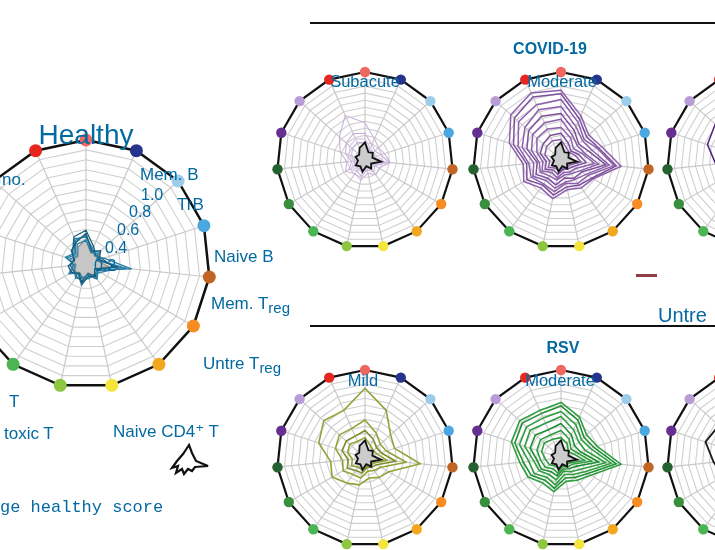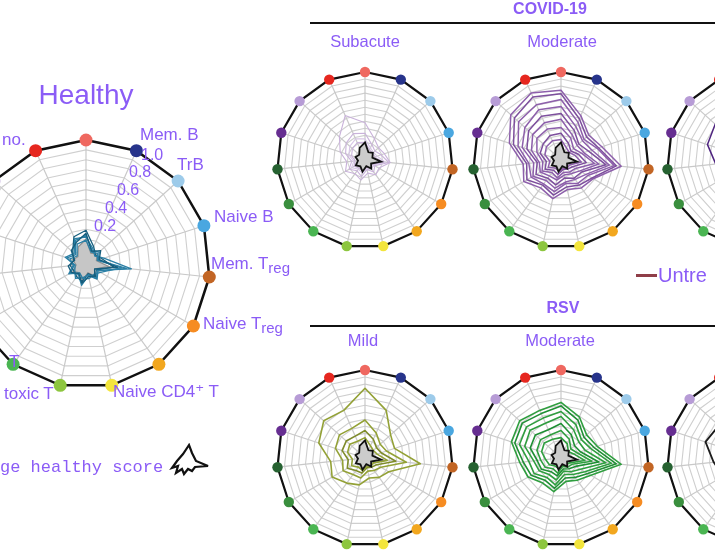--- a/index.html
+++ b/index.html
@@ -1,19 +1,19 @@
 <!DOCTYPE html>
 <html><head>
 <meta charset="utf-8">
 <style>
   html,body{margin:0;padding:0;background:#fff;}
   #canvas{position:relative;width:715px;height:550px;overflow:hidden;background:#fff;
           font-family:"Liberation Sans","DejaVu Sans",sans-serif;color:#111;}
   #radar-canvas{position:absolute;left:0;top:0;}
-  .t{position:absolute;white-space:nowrap;color:#8b5cf6;line-height:1.05;}
+  .t{position:absolute;white-space:nowrap;color:#0369a1;line-height:1.05;margin-top:40px;}
   .title{font-size:19px;font-weight:bold;}
   .plot-title{font-size:28px;}
   .cell{font-size:17px;}
   .tick{font-size:16px;}
   .sec-title{font-size:16px;font-weight:bold;transform:translateX(-50%);}
   .sev{font-size:16.5px;transform:translateX(-50%);}
   .rule{position:absolute;height:2px;background:#111;}
   .dash{position:absolute;width:21px;height:2.5px;}
   sub{font-size:15px;}
 </style>
@@ -375,21 +375,21 @@
         <circle cx="719.2" cy="377.6" r="5.2" fill="#e6271f"></circle>
       </g>
     </svg>
 
   <div class="t plot-title" style="left:86px;top:80px;transform:translateX(-50%);">Healthy</div>
   <div class="t cell" style="left:2px;top:131px;">no.</div>
   <div class="t cell" style="left:140px;top:126px;">Mem. B</div>
   <div class="t cell" style="left:177px;top:156px;">TrB</div>
   <div class="t cell" style="left:214px;top:208px;">Naive B</div>
   <div class="t cell" style="left:211px;top:255px;"><span>Mem. T</span><sub>reg</sub></div>
-  <div class="t cell" style="left:203px;top:315px;"><span>Naive T</span><sub>reg</sub></div>
+  <div class="t cell" style="left:203px;top:315px;"><span>Untre T</span><sub>reg</sub></div>
   <div class="t cell" style="left:113px;top:383px;">Naive CD4⁺ T</div>
   <div class="t cell" style="left:4px;top:385px;">toxic T</div>
   <div class="t cell" style="left:9px;top:353px;">T</div>
 
   <div class="t tick" style="left:141px;top:147px;">1.0</div>
   <div class="t tick" style="left:129px;top:164px;">0.8</div>
   <div class="t tick" style="left:117px;top:182px;">0.6</div>
   <div class="t tick" style="left:105px;top:200px;">0.4</div>
   <div class="t tick" style="left:94px;top:218px;">0.2</div>
 

